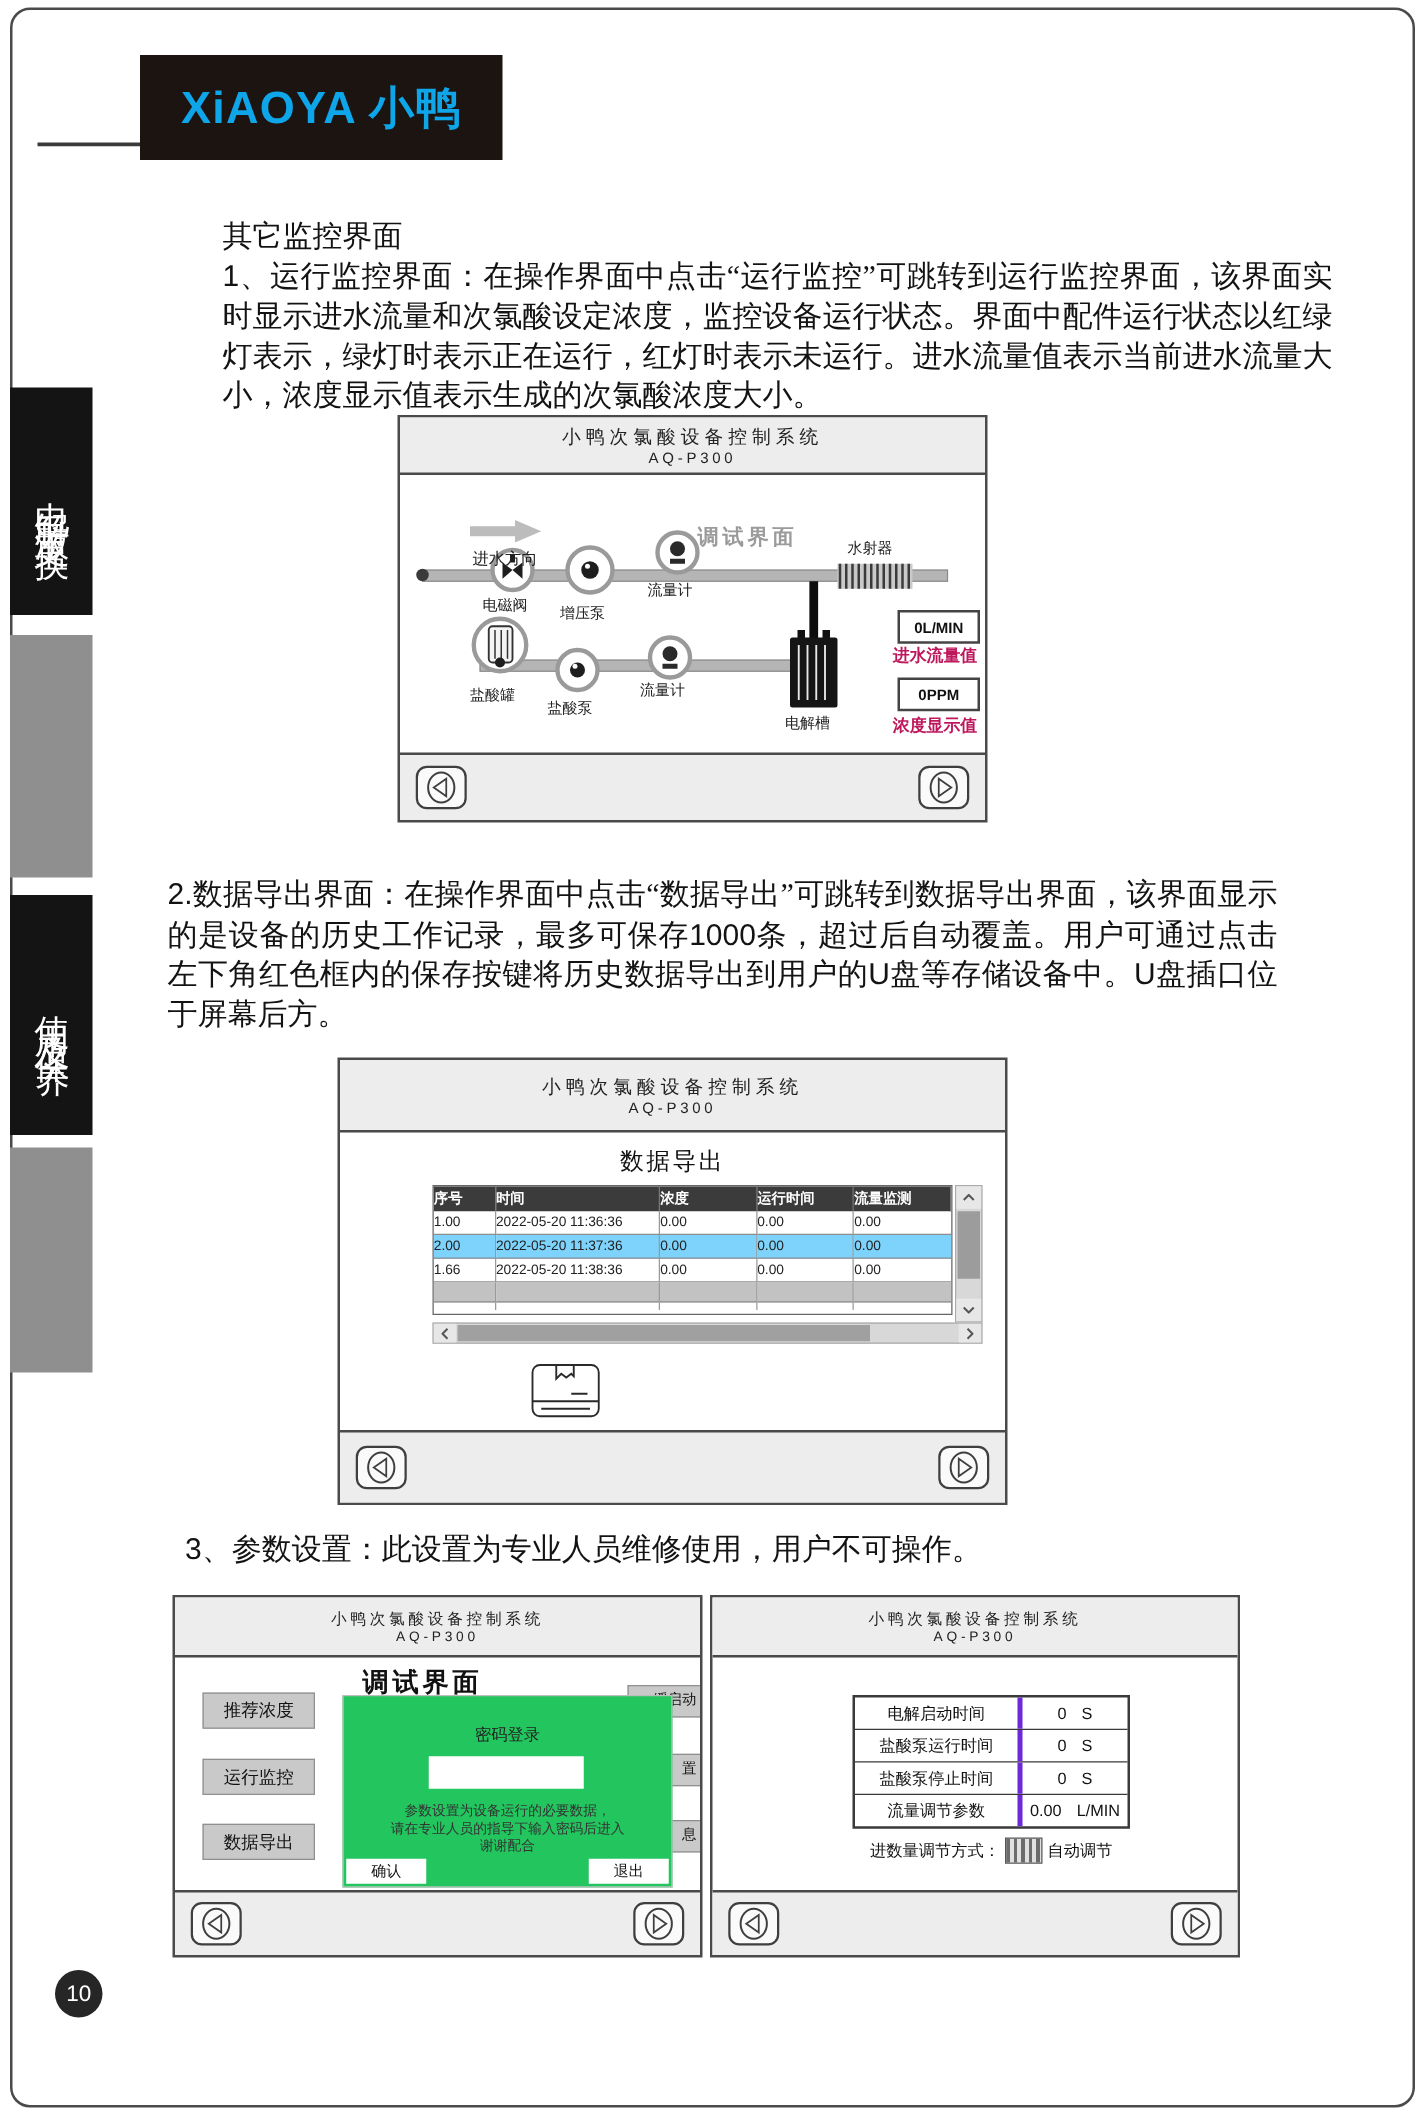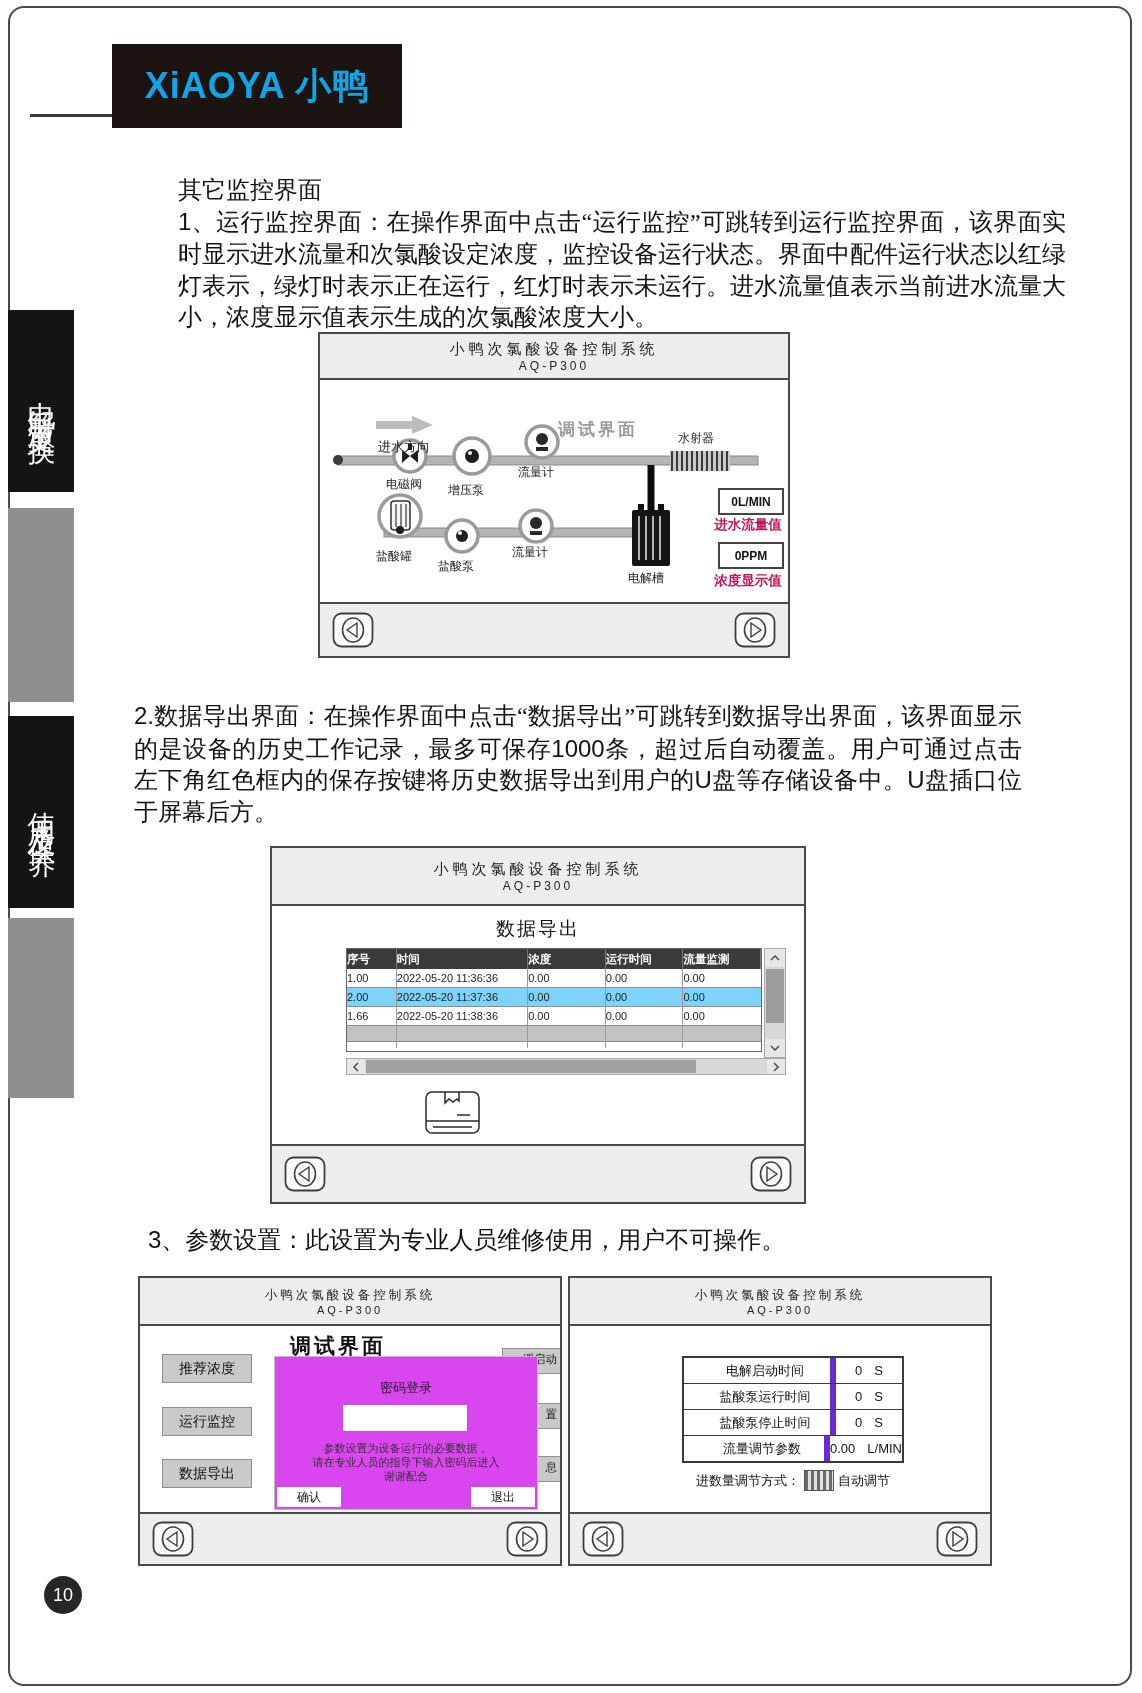--- a/index.html
+++ b/index.html
@@ -52,31 +52,31 @@
   .hsb{position:absolute;left:74px;top:152px;width:440px;height:17px;background:#d8d8d8;border:1px solid #aaa;box-sizing:border-box;}
   .hsb .lf,.hsb .rt{position:absolute;top:0;width:18px;height:100%;background:#e7e7e7;display:flex;align-items:center;justify-content:center;}
   .hsb .lf{left:0;} .hsb .rt{right:0;}
   .hsb .thumb{position:absolute;left:19px;top:1px;width:330px;height:13px;background:#a0a0a0;}
   .save-btn{position:absolute;left:152px;top:184px;width:58px;height:46px;cursor:pointer;}
   
   .o-body{position:relative;height:186px;overflow:hidden;}
   .o-heading{position:absolute;left:150px;top:6px;font-size:21px;font-weight:bold;letter-spacing:3px;z-index:1;}
   .menu-btn{position:absolute;left:22px;width:88px;height:27px;background:#c9c9c9;border:1px solid #8f8f8f;display:flex;align-items:center;justify-content:center;font-size:14px;cursor:pointer;}
   .clip-btn{position:absolute;left:362px;width:70px;height:26px;background:#c9c9c9;border:1px solid #8f8f8f;font-size:11.5px;z-index:1;text-align:right;padding:3px 14px 0 0;box-sizing:border-box;cursor:pointer;}
-  .dialog{position:absolute;left:134px;top:30px;width:262px;height:152px;background:#d946ef;border:1px solid #bdbdbd;z-index:2;}
+  .dialog{position:absolute;left:134px;top:30px;width:262px;height:152px;background:#22c55e;border:1px solid #bdbdbd;z-index:2;}
   .dlg-title{position:absolute;left:0;width:100%;top:22px;text-align:center;font-size:13px;color:#222;}
   .dlg-input{position:absolute;left:68px;top:48px;width:124px;height:26px;background:#fff;}
   .dlg-line{position:absolute;left:0;width:100%;text-align:center;font-size:11px;color:#333;}
   .dlg-btn{position:absolute;top:130px;width:64px;height:20px;background:#fff;display:flex;align-items:center;justify-content:center;font-size:12px;cursor:pointer;}
   
   .p-body{position:relative;height:186px;overflow:hidden;}
   .ptable{position:absolute;left:112px;top:30px;width:222px;border:2px solid #3a3a3a;box-sizing:border-box;}
   .prow{display:flex;height:25px;border-bottom:1px solid #3a3a3a;}
   .prow:last-child{border-bottom:none;}
-  .pl{width:130px;border-right:6px solid #6d28d9;display:flex;align-items:center;justify-content:center;font-size:13px;margin-left:16px;}
+  .pl{width:130px;border-right:4px solid #6d28d9;display:flex;align-items:center;justify-content:center;font-size:13px;}
   .pv{flex:1;display:flex;align-items:center;justify-content:center;gap:12px;font-size:13px;}
   .mode-row{position:absolute;left:126px;top:144px;display:flex;align-items:center;gap:4px;}
   .mode-label{font-size:13px;}
   .stripes{width:28px;height:19px;border:1px solid #555;background:repeating-linear-gradient(90deg,#6b6b6b 0 3px,#e0e0e0 3px 6px);}
   .mode-value{font-size:13px;}
   
   .pagenum{position:absolute;left:44px;top:1576px;width:38px;height:38px;border-radius:50%;background:#262626;color:#fff;display:flex;align-items:center;justify-content:center;font-size:18px;}
 </style>
 </head>
 <body>

